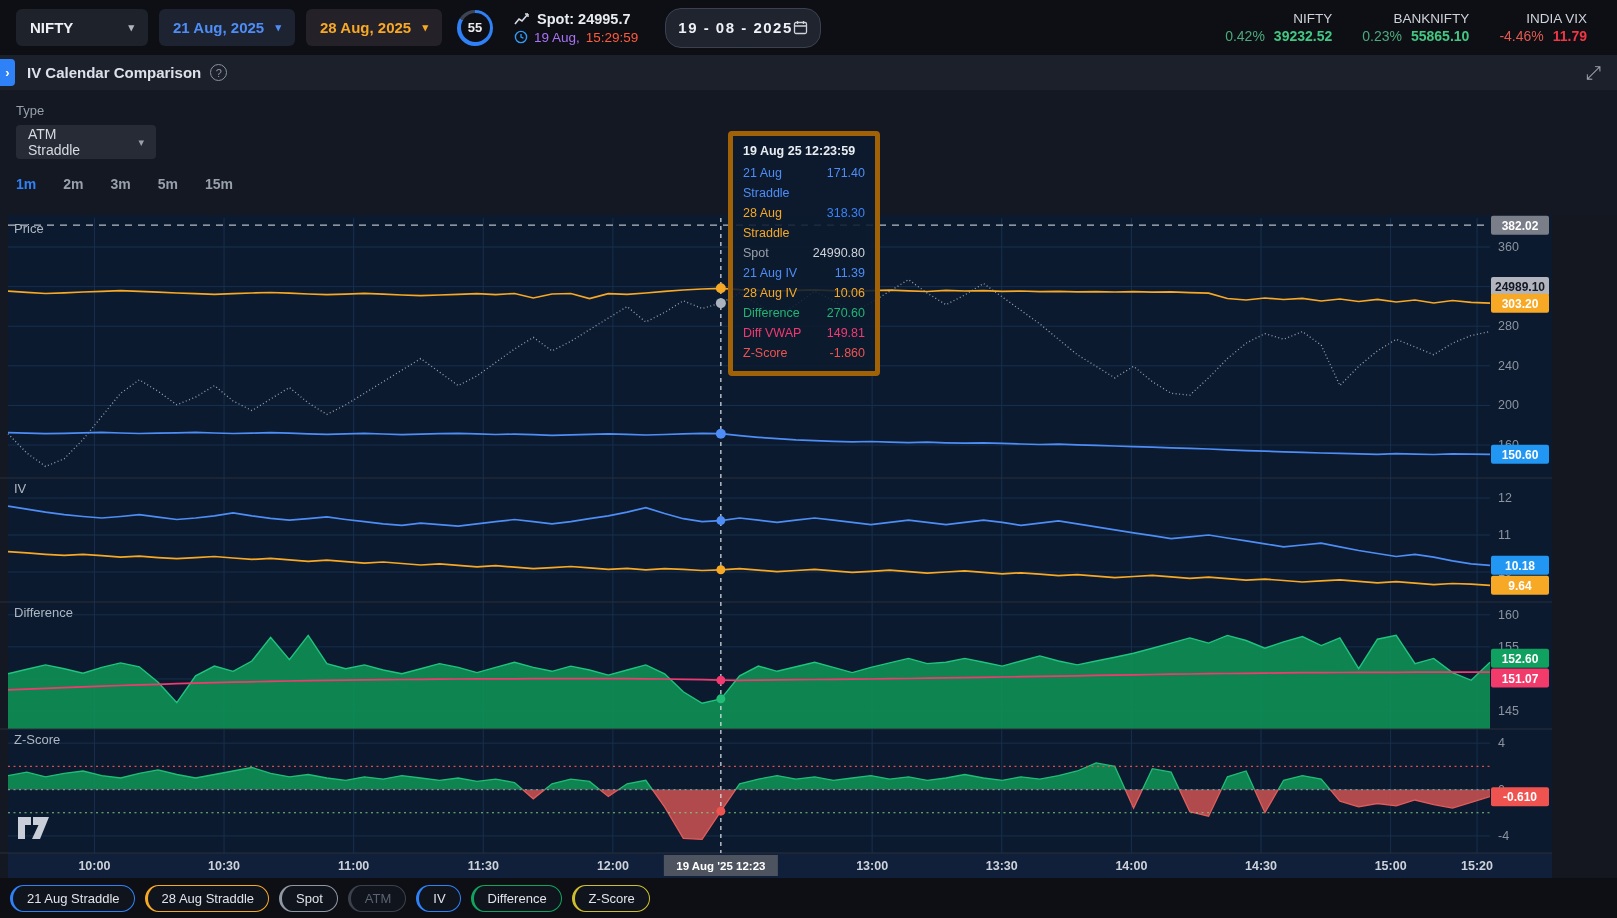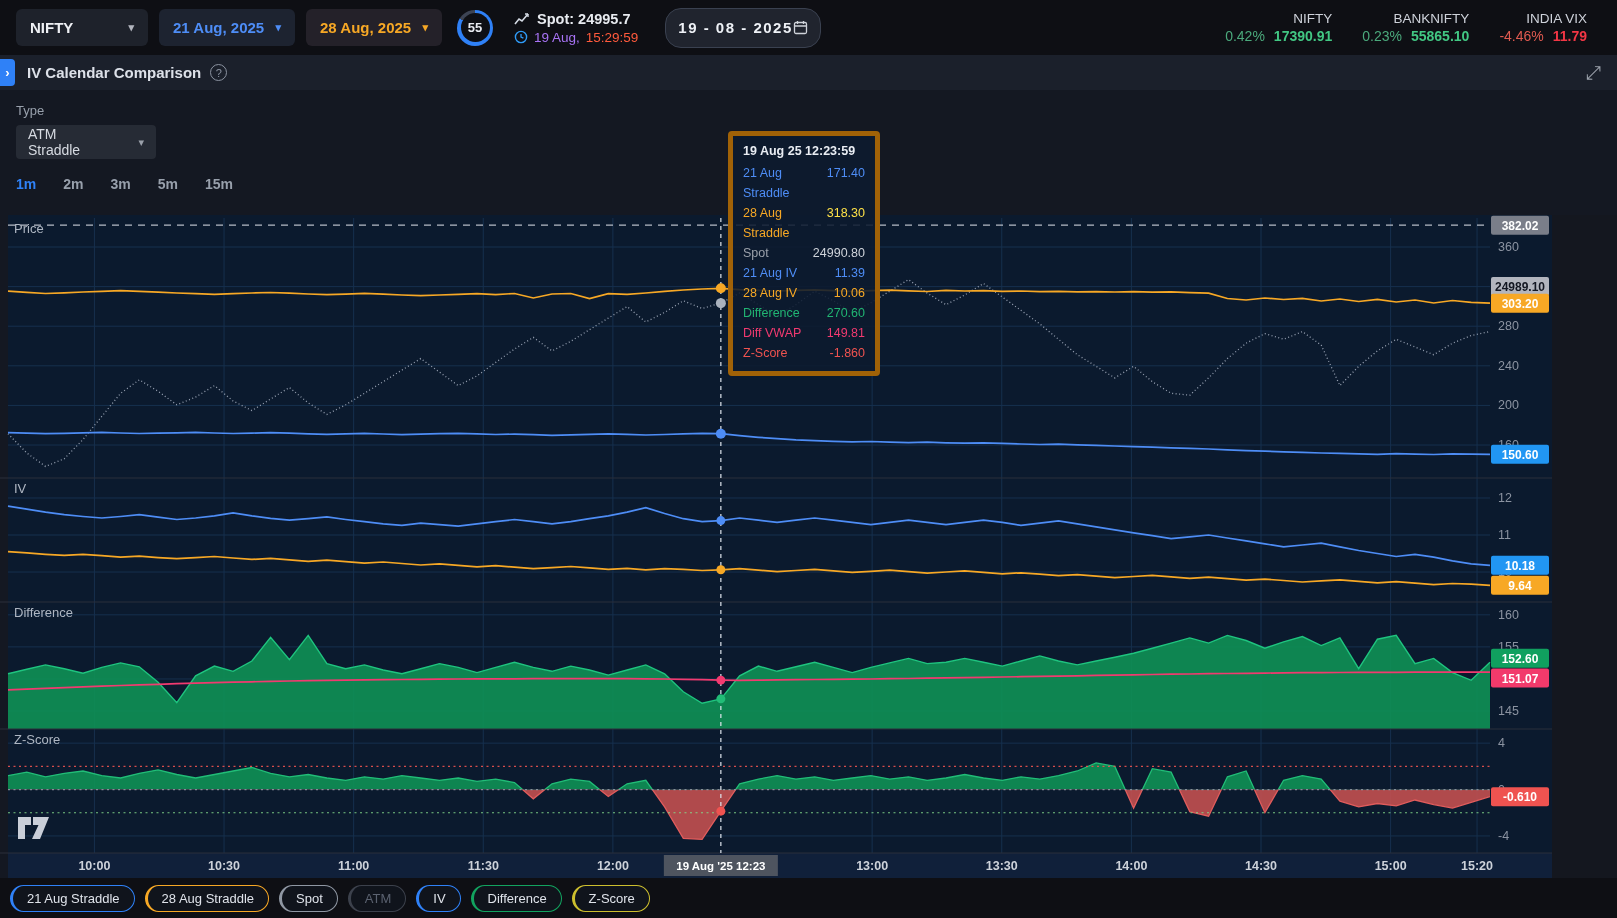--- a/index.html
+++ b/index.html
@@ -117,21 +117,21 @@
       <svg class="icon-svg" width="15" height="15" viewBox="0 0 15 15">
         <rect x="1.5" y="2.5" width="12" height="11" rx="1.5" stroke="#cfd3da" stroke-width="1.3" fill="none"></rect>
         <path d="M4.5 1 L4.5 4 M10.5 1 L10.5 4 M1.5 6 L13.5 6" stroke="#cfd3da" stroke-width="1.3"></path>
       </svg>
     </div>
     <div class="indices">
       <div class="index up">
         <span class="idx-name">NIFTY</span>
         <span class="idx-row">
           <span class="idx-pct">0.42%</span>
-          <span class="idx-val">17390.91</span>
+          <span class="idx-val">39232.52</span>
         </span>
       </div>
       <div class="index up">
         <span class="idx-name">BANKNIFTY</span>
         <span class="idx-row">
           <span class="idx-pct">0.23%</span>
           <span class="idx-val">55865.10</span>
         </span>
       </div>
       <div class="index down">
@@ -313,21 +313,21 @@
   </div>
 
   <div class="tooltip">
     <div class="t-head">19 Aug 25 12:23:59</div>
     <div class="t-row">
         <span class="t-label" style="color: rgb(78, 141, 246);">21 Aug Straddle</span>
         <span class="t-value" style="color: rgb(78, 141, 246);">171.40</span>
       </div>
     <div class="t-row">
         <span class="t-label" style="color: rgb(247, 168, 37);">28 Aug Straddle</span>
-        <span class="t-value" style="color: #fde047;">318.30</span>
+        <span class="t-value" style="color: #3b82f6;">318.30</span>
       </div>
     <div class="t-row">
         <span class="t-label" style="color: rgb(154, 160, 170);">Spot</span>
         <span class="t-value" style="color: rgb(207, 211, 218);">24990.80</span>
       </div>
     <div class="t-row">
         <span class="t-label" style="color: rgb(78, 141, 246);">21 Aug IV</span>
         <span class="t-value" style="color: rgb(78, 141, 246);">11.39</span>
       </div>
     <div class="t-row">

